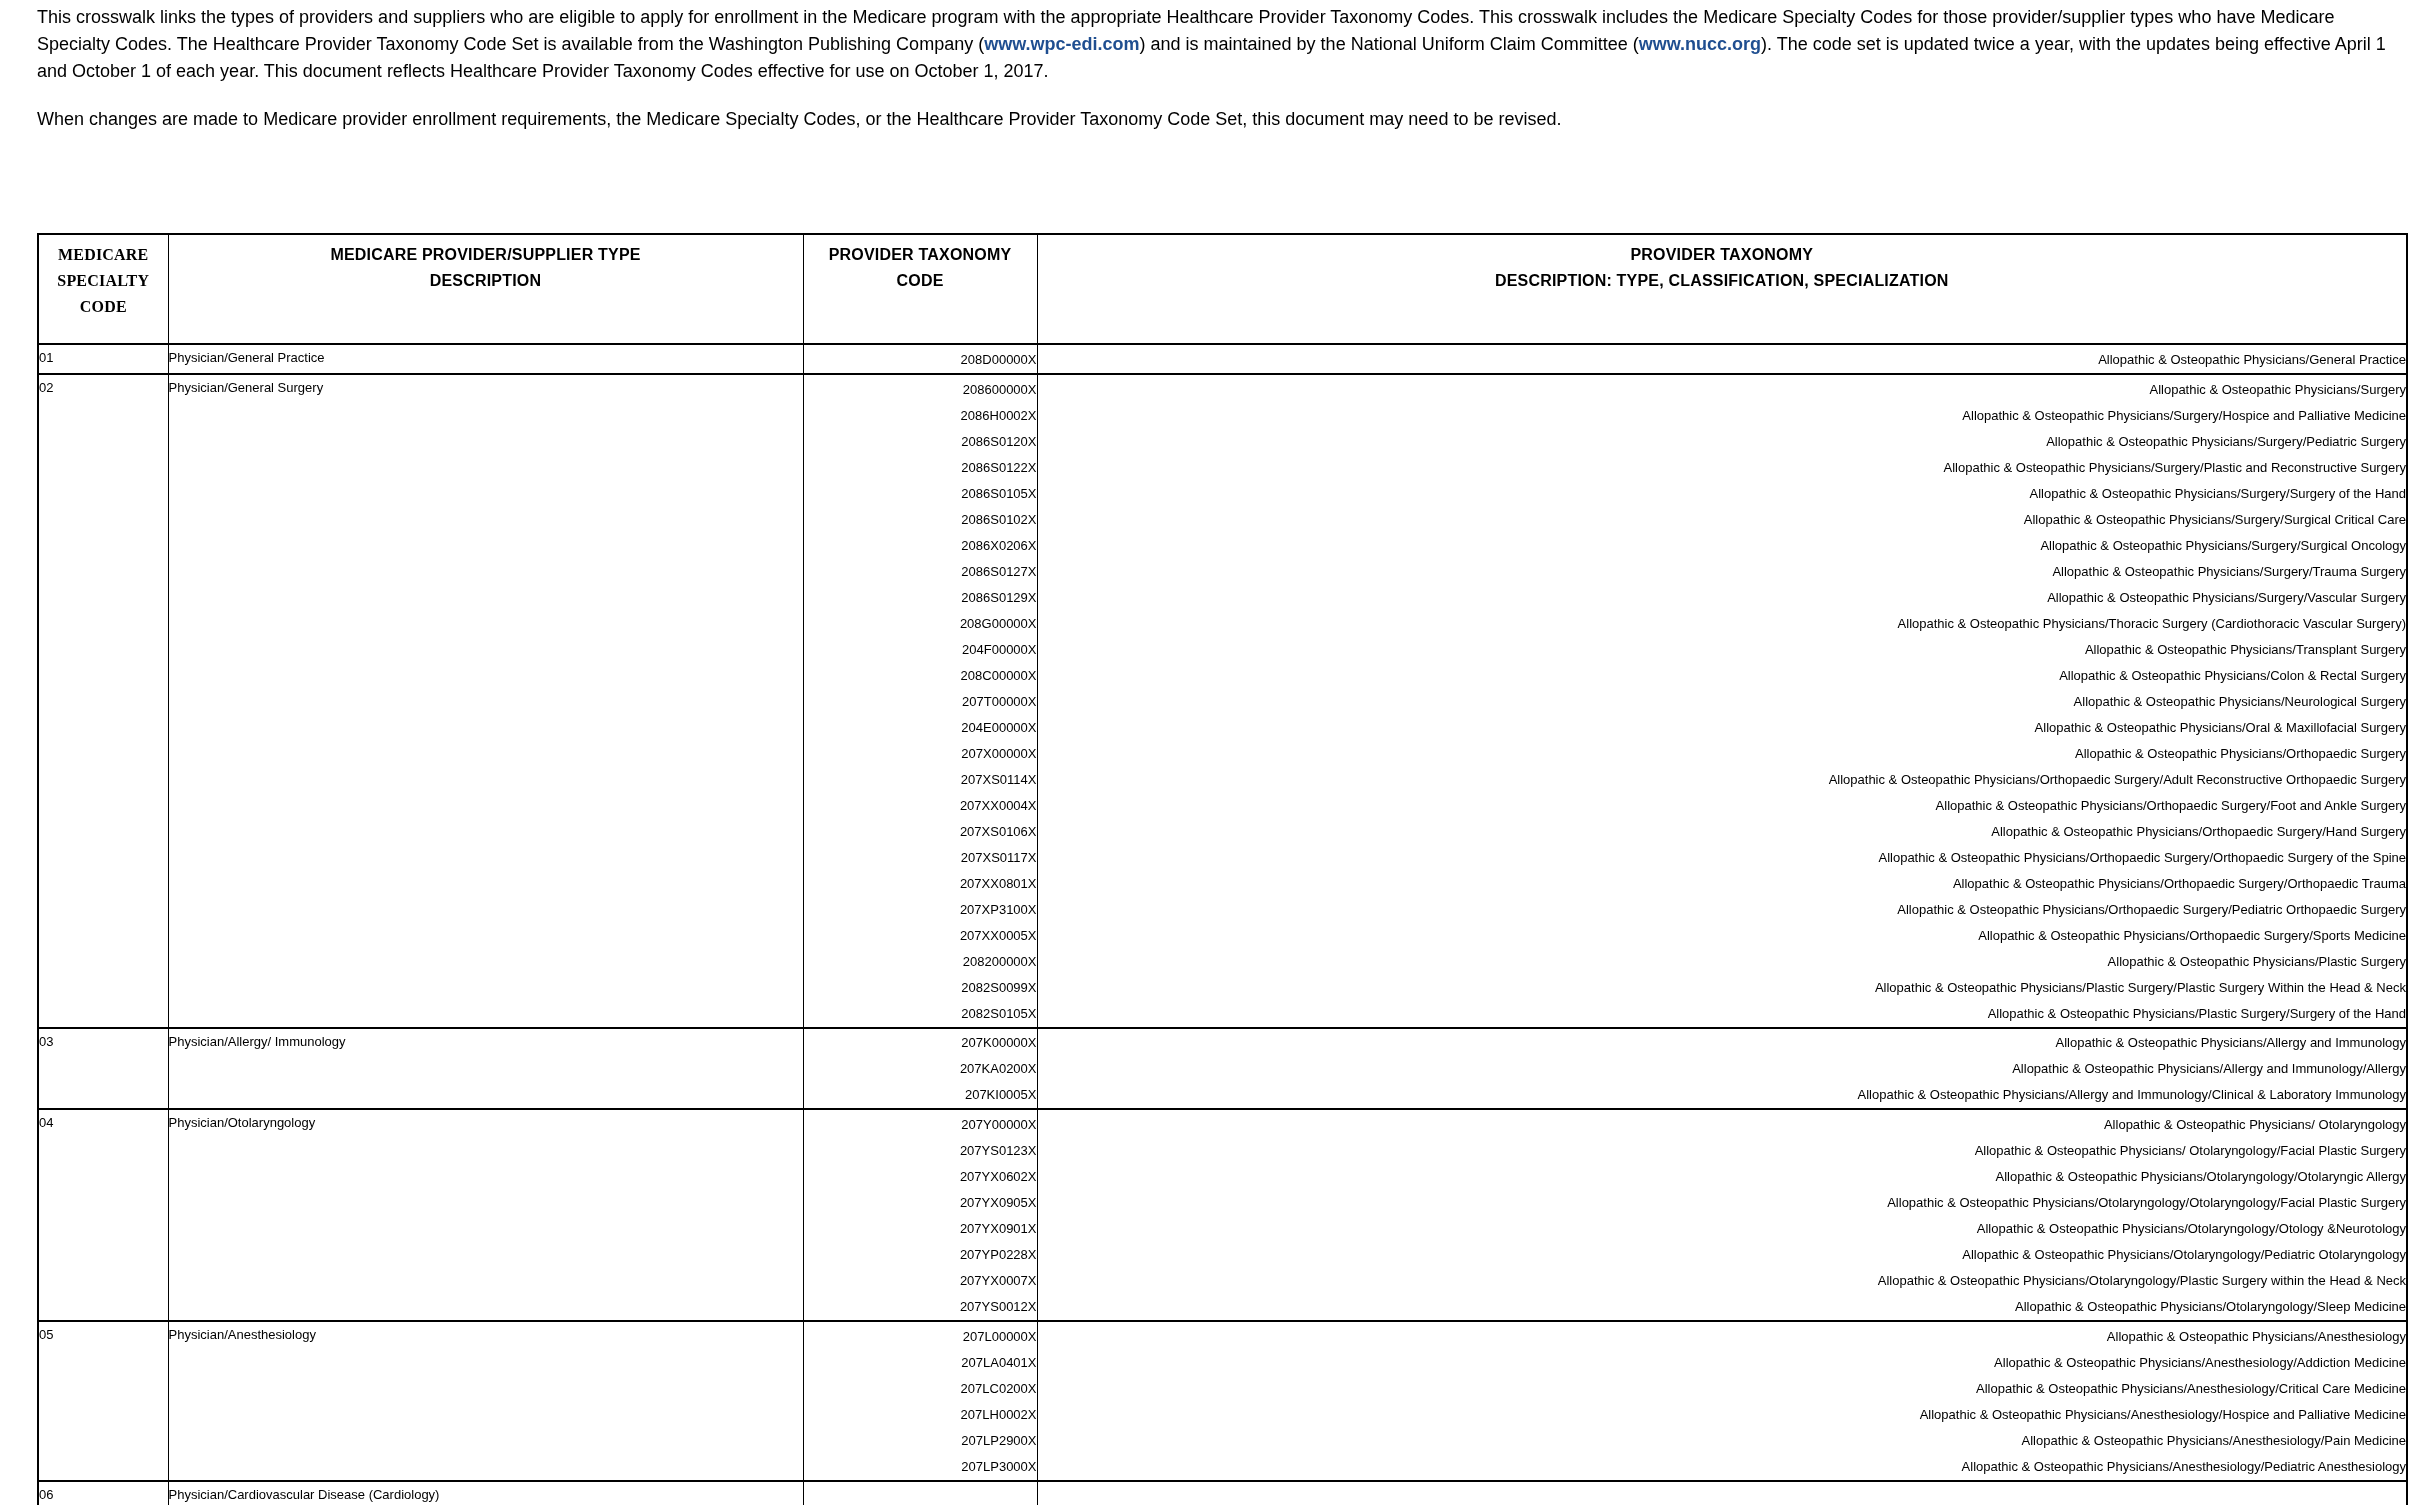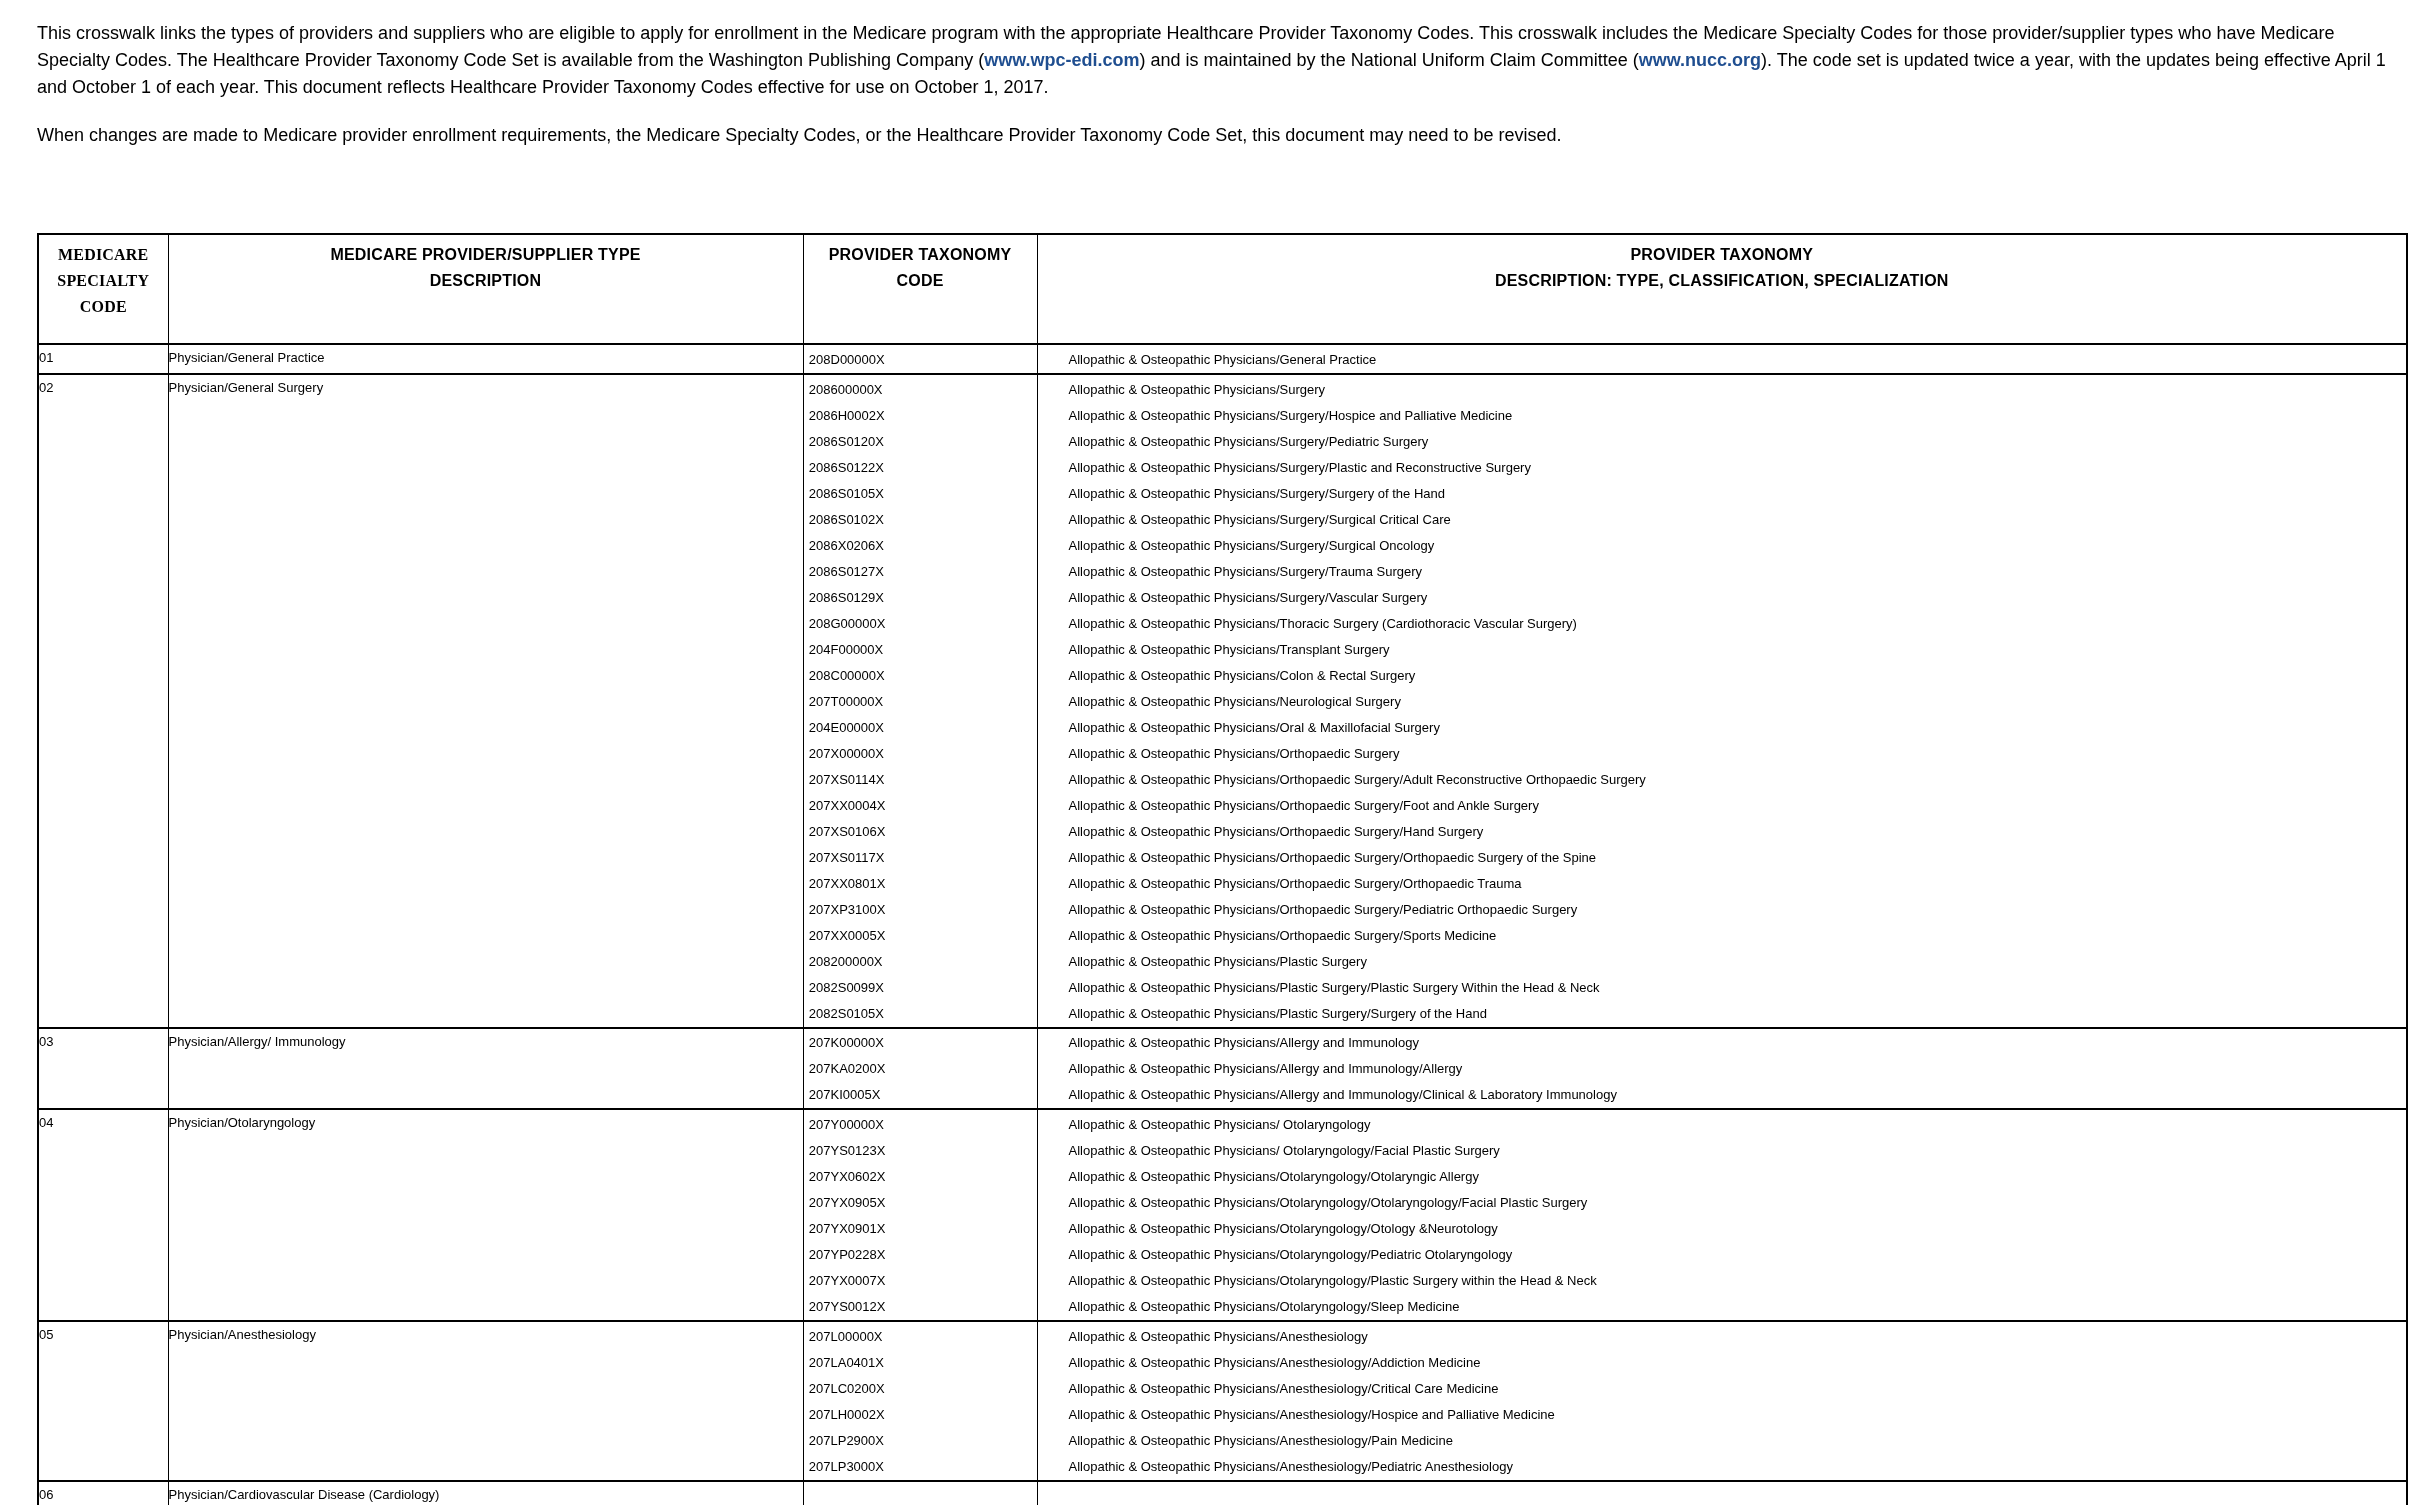--- a/index.html
+++ b/index.html
@@ -19,21 +19,21 @@
     width: 2426px;
     height: 1506px;
     box-sizing: border-box;
     padding: 0;
   }
 
   
   .intro {
     position: absolute;
     left: 37px;
-    top: 20px;
+    top: 4px;
     width: 2366px;
     font-size: 18px;
     line-height: 27px;
     color: #000;
   }
   .intro p {
     margin: 0 0 0 0;
   }
   .intro p.spaced {
     margin-top: 21px;
@@ -100,21 +100,21 @@
   .stack { display: block; }
   .stack .line {
     display: block;
     height: 26px;
     line-height: 26px;
     white-space: nowrap;
     overflow: hidden;
   }
   td.tax-col .line   { padding-left: 5.3px; }
   td.txdesc-col .line{ padding-left: 7px; margin-left: 24px; }
-  .pad-top { padding-top: 1.8px; }
+  .pad-top { padding-top: 1.8px; text-align: right; }
 </style>
 </head>
 <body>
 
 <div id="page">
 
   <div class="intro">
     <p><span>This crosswalk links the types of providers and suppliers who are eligible to apply for enrollment in the Medicare program with the appropriate Healthcare Provider Taxonomy Codes.  This crosswalk includes the Medicare Specialty Codes for those provider/supplier types who have Medicare Specialty Codes.  The Healthcare Provider Taxonomy Code Set is available from the Washington Publishing Company (</span><a class="lnk" href="#">www.wpc-edi.com</a><span>) and is maintained by the National Uniform Claim Committee (</span><a class="lnk" href="#">www.nucc.org</a><span>).   The code set is updated twice a year, with the updates being effective April 1 and October 1 of each year.  This document reflects Healthcare Provider Taxonomy Codes effective for use on October 1, 2017.</span></p>
     <p class="spaced">When changes are made to Medicare provider enrollment requirements, the Medicare Specialty Codes, or the Healthcare Provider Taxonomy Code Set, this document may need to be revised.</p>
   </div>

